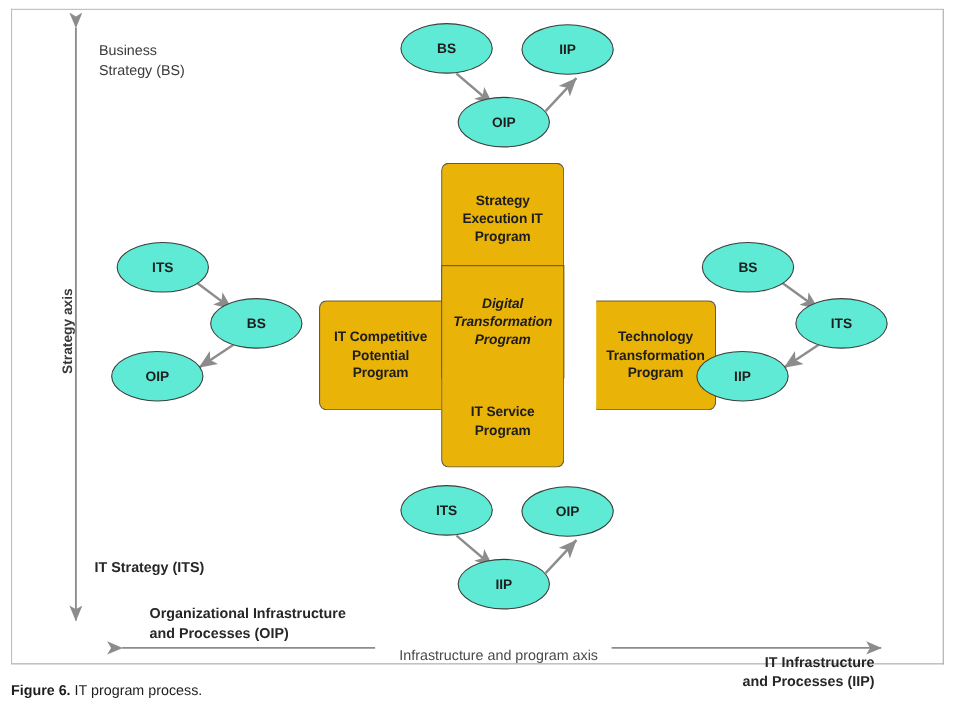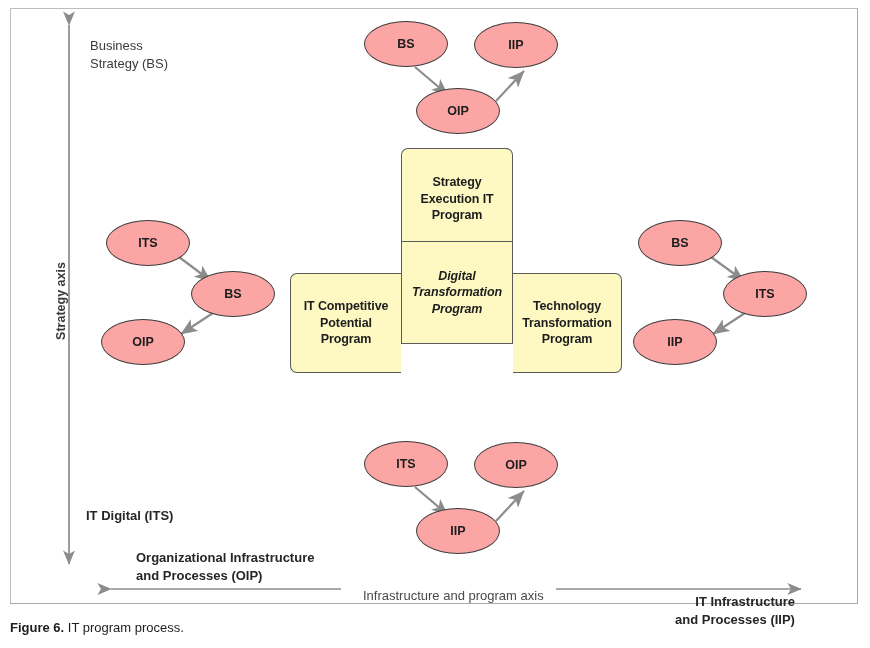--- a/index.html
+++ b/index.html
@@ -47,21 +47,21 @@
     top: 0;
     width: 848px;
     height: 596px;
     pointer-events: none;
   }
 
   
   .program-box {
     position: absolute;
     box-sizing: border-box;
-    background: #fef9c3;
+    background: #eab308;
     border: 1.6px solid #5a5a5a;
     display: flex;
     align-items: center;
     justify-content: center;
     text-align: center;
     font-weight: bold;
     font-size: 12.5px;
     line-height: 1.32;
     color: #1d1d1d;
     letter-spacing: -0.1px;
@@ -89,40 +89,40 @@
     border-top-left-radius: 0; border-top-right-radius: 0;
   }
   
   #box-it-competitive {
     left: 279px; top: 232px; width: 111px; height: 100px;
     border-right: none;
     border-top-right-radius: 0; border-bottom-right-radius: 0;
   }
   
   #box-technology-transformation {
-    left: 502px; top: 232px; width: 109px; height: 100px;
+    left: 531px; top: 232px; width: 109px; height: 100px;
     border-left: none;
     border-top-left-radius: 0; border-bottom-left-radius: 0;
   }
   
   #box-digital-transformation {
     left: 390px; top: 232px; width: 112px; height: 103px;
     border-radius: 0;
     font-style: italic;
   }
 
   
   .node-ellipse {
     position: absolute;
     box-sizing: border-box;
     width: 84px;
     height: 46px;
     border: 1.7px solid #3d3d3d;
     border-radius: 50%;
-    background: #fca5a5;
+    background: #5eead4;
     display: flex;
     align-items: center;
     justify-content: center;
     font-weight: bold;
     font-size: 12.5px;
     color: #1d1d1d;
   }
 
   
   .axis-text {
@@ -227,20 +227,24 @@
 Transformation
 Program</span>
       </div>
 
       <div class="program-box box-horizontal" id="box-technology-transformation">
         <span class="box-label">Technology
 Transformation
 Program</span>
       </div>
 
+      <div class="program-box box-vertical" id="box-it-service">
+        <span class="box-label">IT Service
+Program</span>
+      </div>
 
       <div class="node-ellipse" style="left:353px; top:12px;">
         <span>BS</span>
       </div>
       <div class="node-ellipse" style="left:405px; top:79px;">
         <span>OIP</span>
       </div>
       <div class="node-ellipse" style="left:463px; top:13px;">
         <span>IIP</span>
       </div>
@@ -271,21 +275,21 @@
       <div class="node-ellipse" style="left:405px; top:499px;">
         <span>IIP</span>
       </div>
       <div class="node-ellipse" style="left:463px; top:433px;">
         <span>OIP</span>
       </div>
 
       <div class="axis-text" id="label-business-strategy">Business
 Strategy (BS)</div>
 
-      <div class="axis-text" id="label-it-strategy">IT Digital (ITS)</div>
+      <div class="axis-text" id="label-it-strategy">IT Strategy (ITS)</div>
 
       <div class="axis-text" id="label-oip">Organizational Infrastructure
 and Processes (OIP)</div>
 
       <div class="axis-text" id="label-iip">IT Infrastructure
 and Processes (IIP)</div>
 
       <div class="axis-text" id="label-infra-axis">Infrastructure and program axis</div>
 
       <div id="label-strategy-axis">Strategy axis</div>

